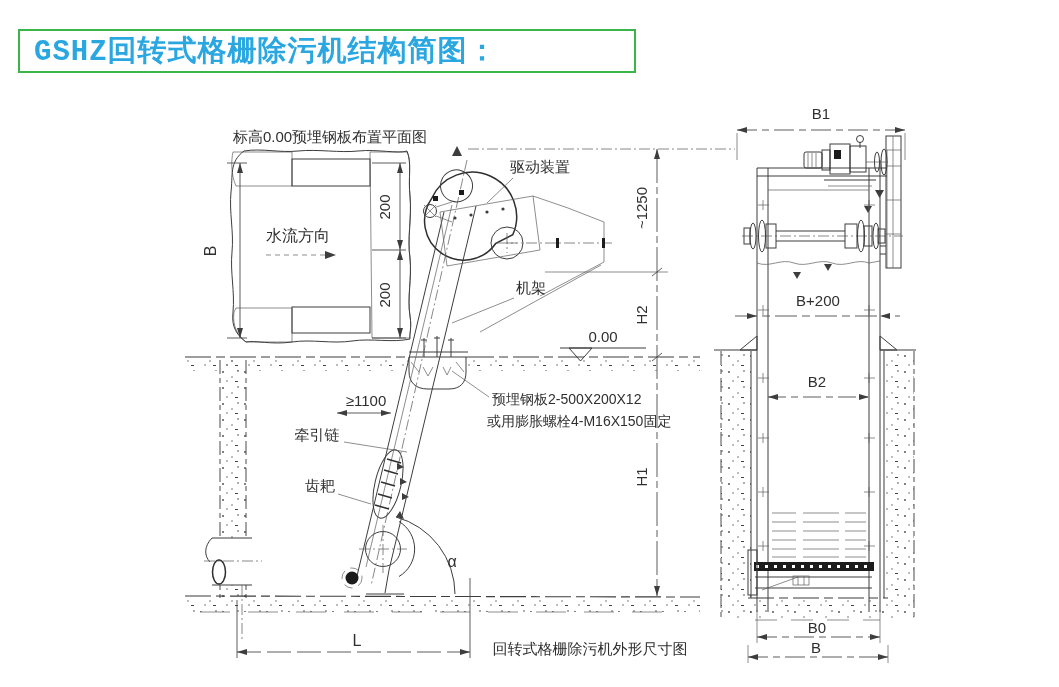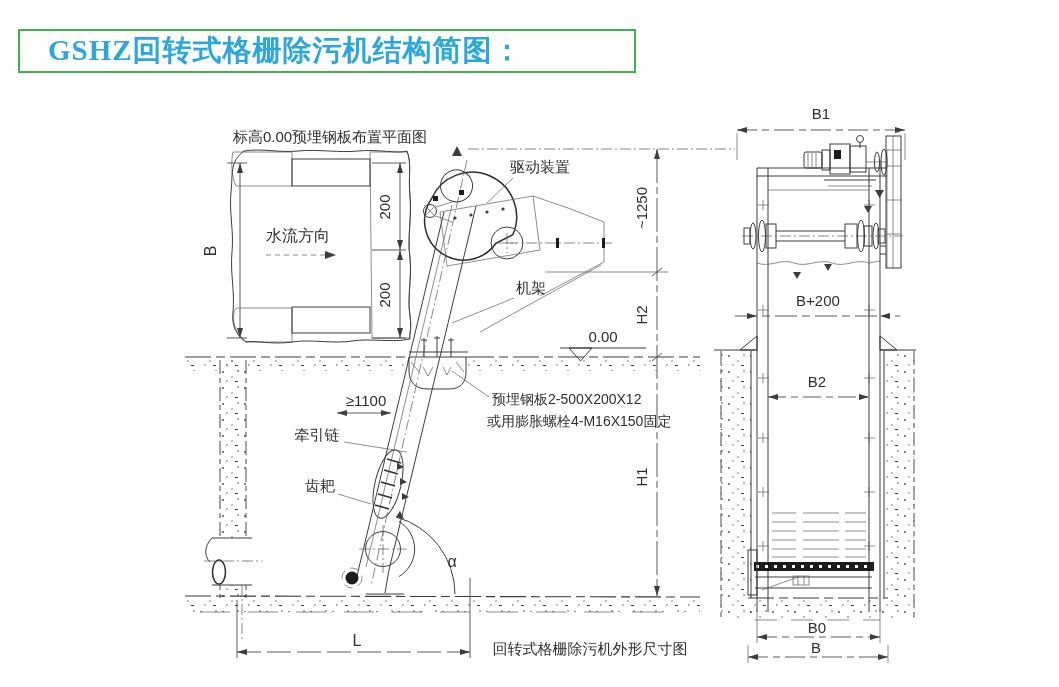--- a/index.html
+++ b/index.html
@@ -6,21 +6,21 @@
   body{width:1059px;height:687px;position:relative;overflow:hidden;
        font-family:"Liberation Sans",sans-serif;}
   #stage{position:absolute;left:0;top:0;width:1059px;height:687px;}
   .title-box{
     position:absolute;left:18px;top:29px;width:618px;height:44px;
     border:2px solid #3bb54a;background:#ffffff;display:flex;align-items:center;
     box-sizing:border-box;padding-left:14px;
   }
   .title-box span{
     color:#2aa7e0;font-size:29px;font-weight:bold;letter-spacing:1px;
-    font-family:Liberation Serif, serif;white-space:nowrap;margin-left:14px;
+    font-family:Liberation Mono, monospace;white-space:nowrap;
   }
   svg{position:absolute;left:0;top:0;}
   svg text{fill:#2f2f2f;font-family:"Liberation Sans",sans-serif;}
   .ln{stroke:#3d3d3d;stroke-width:1;fill:none;}
   .lnb{stroke:#2f2f2f;stroke-width:1.5;fill:none;}
   .thin{stroke:#5d5d5d;stroke-width:0.7;fill:none;}
   .cl{stroke:#6a6a6a;stroke-width:0.8;fill:none;stroke-dasharray:11 3 2 3;}
   .gnd{stroke:#3d3d3d;stroke-width:1.1;fill:none;stroke-dasharray:26 5 9 5;}
   .rough{stroke:#4a4a4a;stroke-width:1;fill:none;stroke-dasharray:14 4 5 4;}
   .dim{stroke:#4a4a4a;stroke-width:0.9;fill:none;}

